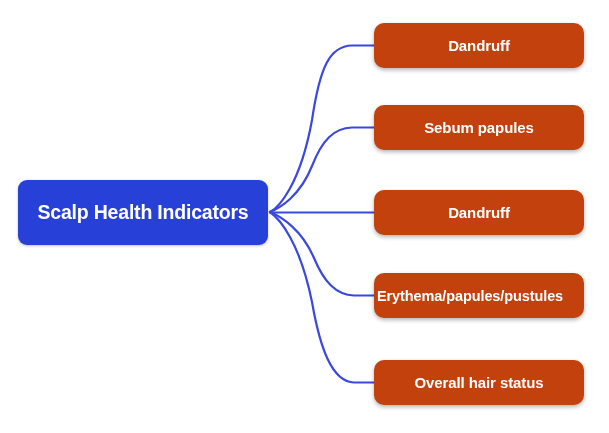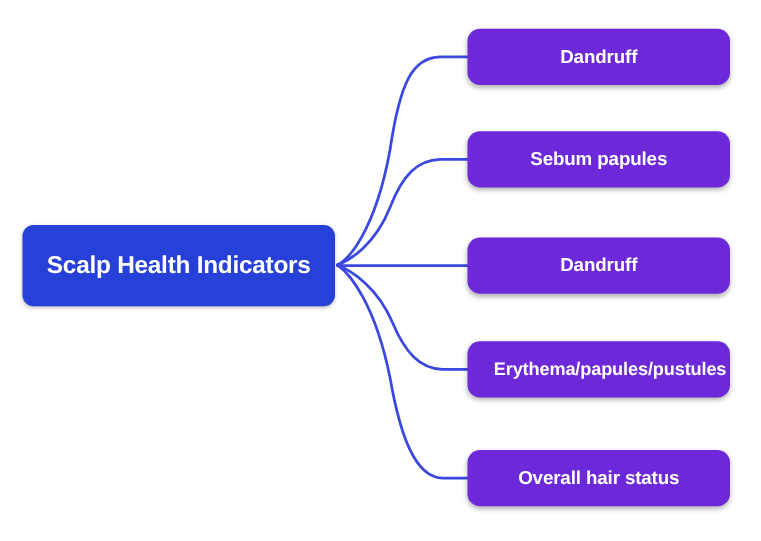--- a/index.html
+++ b/index.html
@@ -42,36 +42,36 @@
   }
   .root-label {
     font-size: 19.5px;
     font-weight: bold;
     letter-spacing: -0.2px;
   }
   .leaf-node {
     left: 374px;
     width: 210px;
     height: 45px;
-    background: #6d28d9;
+    background: #c2410c;
     border-radius: 10px;
     box-shadow: 0 2px 4px rgba(0,0,0,0.30);
   }
   .leaf-label {
     font-size: 15px;
     font-weight: bold;
     letter-spacing: -0.1px;
   }
   
   .leaf-node.overflow {
     justify-content: flex-start;
     overflow: visible;
   }
   .leaf-node.overflow .leaf-label {
-    padding-left: 21px;
+    padding-left: 3px;
     font-size: 14.5px;
   }
   .n0 { top: 23px; }
   .n1 { top: 105px; }
   .n2 { top: 190px; }
   .n3 { top: 273px; }
   .n4 { top: 360px; }
 </style>
 </head>
 <body>

